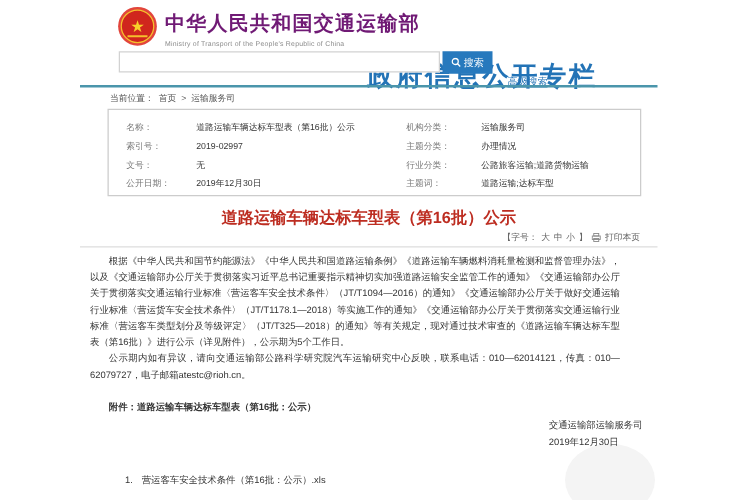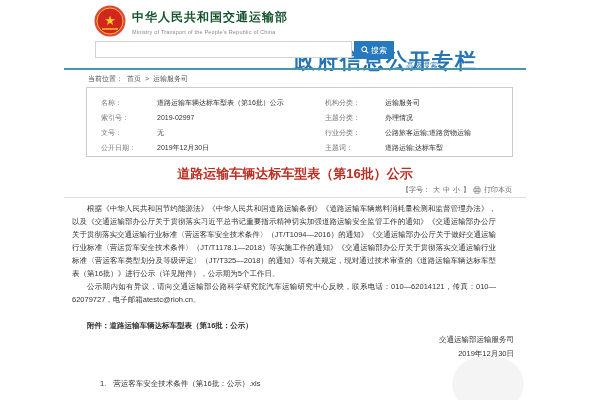--- a/index.html
+++ b/index.html
@@ -3,21 +3,21 @@
 <meta charset="utf-8">
 <style>
   * { margin:0; padding:0; box-sizing:border-box; }
   html,body { width:600px; height:400px; overflow:hidden; background:#fff;
               font-family:"Liberation Sans","DejaVu Sans",sans-serif; }
   #page { position:relative; width:600px; height:400px; background:#fff; }
 
   
   .emblem { position:absolute; left:94px; top:5px; width:32px; height:32px; }
   .ministry { position:absolute; left:132px; top:9px; }
-  .ministry-cn { font-size:12px; font-weight:bold; color:#14532d; letter-spacing:1px;text-align:right; }
+  .ministry-cn { font-size:16px; font-weight:bold; color:#701a75; letter-spacing:1px;text-align:right; }
   .ministry-en { font-size:5.5px; color:#8a8a8a; margin-top:3px; letter-spacing:0.2px; }
   .column-title { position:absolute; left:294px; top:10px; font-size:21px; font-weight:600;
                   color:#2373b6; letter-spacing:2px;margin-top:37px; }
 
   
   .search-input { position:absolute; left:95px; top:41px; width:257px; height:17px;
                   border:1px solid #d2d2d2; background:#fff; font-size:8px; padding:0 4px; outline:none; }
   .search-btn { position:absolute; left:354px; top:41px; width:40px; height:18px;
                 background:#2779bd; color:#fff; border:none; font-size:8px;
                 display:flex; align-items:center; justify-content:center; gap:2px; cursor:pointer; }
@@ -43,21 +43,21 @@
            display:flex; align-items:center; gap:3px; }
   .tools .sz { cursor:pointer; }
   .tools .print-link { cursor:pointer; color:#666; }
   .art-divider { position:absolute; left:64px; top:197px; width:462px; border-top:1px solid #ddd; }
 
   .art-body { position:absolute; left:72px; top:202px; width:424px; font-size:7.5px;
               line-height:13px; color:#333; text-align:justify; z-index:2; }
   .art-body p { text-indent:2em; }
   .art-body p.attach-line { margin-top:13px;font-weight:bold; }
 
-  .signature { position:absolute; right:86px; top:333px; text-align:right; font-size:7.5px;
+  .signature { position:absolute; right:86px; top:333px; text-align:left; font-size:7.5px;
                color:#333; line-height:14px; z-index:2; }
 
   .watermark { position:absolute; left:452px; top:355px; width:72px; height:58px;
                border-radius:50%; background:#f4f4f4; z-index:1; }
 
   .attachments { position:absolute; left:88px; top:370px; font-size:7.5px; color:#333; z-index:2; }
   .attach-item { margin-top:9px; padding-left:12px; cursor:pointer; }
   .attach-item .idx { margin-right:5px; }
 
   .icon-svg { display:inline-block; vertical-align:middle; }

